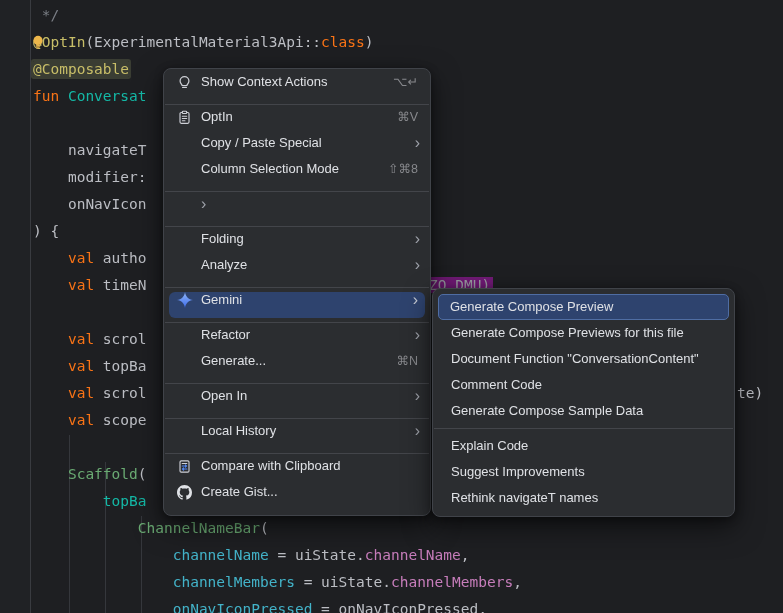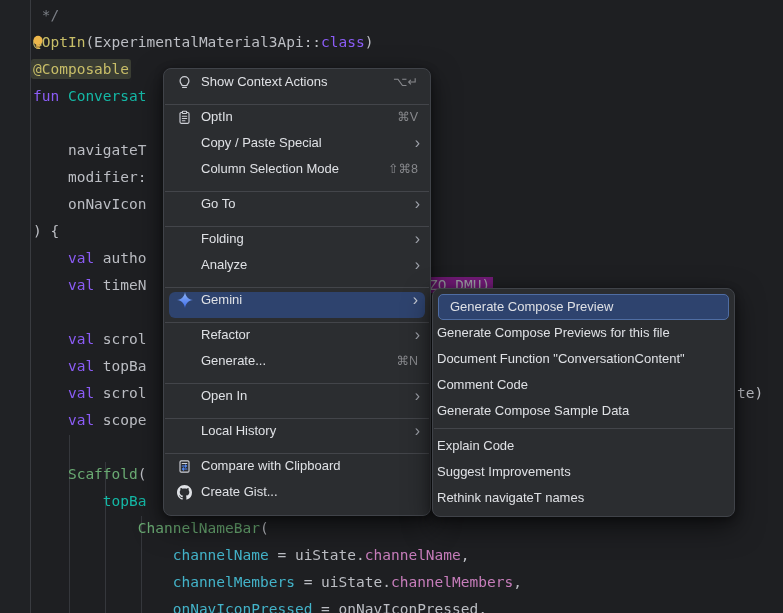--- a/index.html
+++ b/index.html
@@ -6,21 +6,21 @@
   #stage{position:relative;width:783px;height:613px;background:#1e1f22;overflow:hidden;
          font-family:"Liberation Sans",sans-serif;}
   
   #gutter{position:absolute;left:0;top:0;width:30px;height:613px;background:#202225;
           border-right:1px solid #393b40;}
   .guide{position:absolute;width:1px;background:#35373c;}
   .cl{position:absolute;left:33px;height:27px;line-height:27px;white-space:pre;
       font-family:"DejaVu Sans Mono","Liberation Mono",monospace;font-size:14.5px;color:#bcbec4;}
   .cmt{color:#7a7e85;}
   .ann{color:#c8be68;}
-  .kw{color:#8b5cf6;}
+  .kw{color:#f97316;}
   .def{color:#bcbec4;}
   .fn{color:#14b8a6;}
   .call{color:#6aab73;}
   .arg{color:#43b3c9;}
   .prop{color:#c77dbb;}
   .hl{background:#3a3d33;box-shadow:0 0 0 2px #3a3d33;border-radius:1px;}
   .frag{position:absolute;height:27px;line-height:27px;white-space:pre;
         font-family:"DejaVu Sans Mono","Liberation Mono",monospace;font-size:14.5px;color:#9a9da2;}
   .fragbg{background:#701a75;padding:0 3px;}
   #bulb-overlay{position:absolute;left:30px;top:34px;width:16px;height:16px;}
@@ -31,21 +31,21 @@
   #main-menu{left:163px;top:68px;width:268px;}
   #sub-menu{left:432px;top:288px;width:303px;}
   .mi{height:26px;display:flex;gap:8px;padding:0 12px;cursor:default;}
   .mi .ico{width:17px;height:16px;flex:0 0 17px;display:flex;align-items:center;justify-content:center;}
   .mi .lbl{flex:1;white-space:nowrap;overflow:hidden;}
   .mi .sc{color:#87888c;font-size:12.5px;white-space:nowrap;}
   .mi .chev{color:#9da0a8;font-size:16px;line-height:16px;margin-right:-2px;}
   .mi.sel{margin:0 5px;padding:0 9px 0 7px;background:#2e436e;border-radius:6px;}
   .mi.sel .chev{color:#c2c7d1;}
   .sep{border-top:1px solid #43454a;margin:4px 1px;}
-  .smi{height:26px;line-height:26px;padding:0 4px;white-space:nowrap;cursor:default;}
+  .smi{height:26px;line-height:26px;padding:0 18px;white-space:nowrap;cursor:default;}
   .smi.sel{margin:0 5px;padding:0 11px;background:#2e436e;border:1px solid #4f6da3;
            border-radius:5px;height:24px;line-height:24px;}
   svg{display:block;}
 </style>
 </head>
 <body>
 
 <div id="stage">
 
   <div id="gutter"></div>
@@ -121,21 +121,20 @@
     <div class="mi">
       <span class="ico"></span>
       <span class="lbl">Column Selection Mode</span>
       <span class="sc">⇧⌘8</span>
     </div>
 
     <div class="sep"></div>
 
     <div class="mi">
       <span class="ico"></span>
-      <span class="lbl">Go To</span>
       <span class="chev">›</span>
     </div>
 
     <div class="sep"></div>
 
     <div class="mi">
       <span class="ico"></span>
       <span class="lbl">Folding</span>
       <span class="chev">›</span>
     </div>

